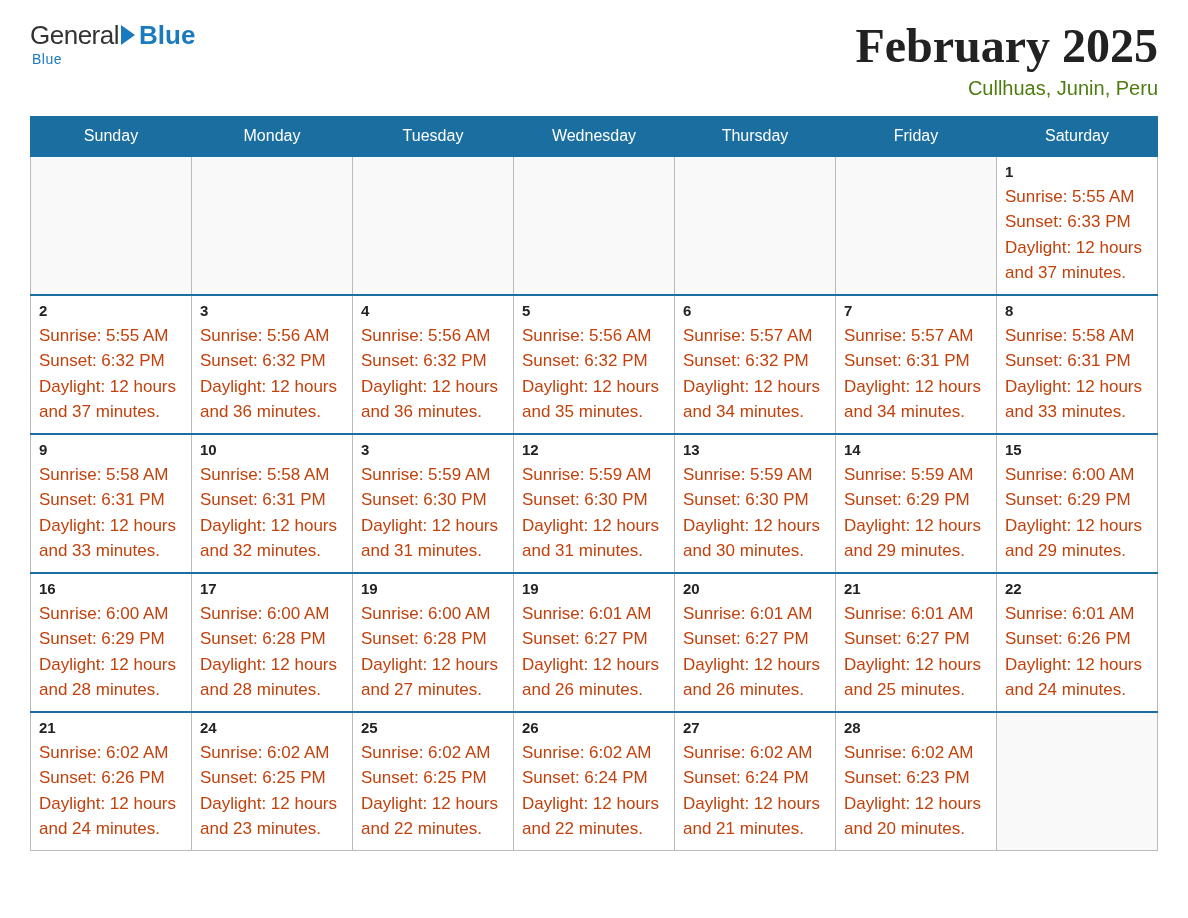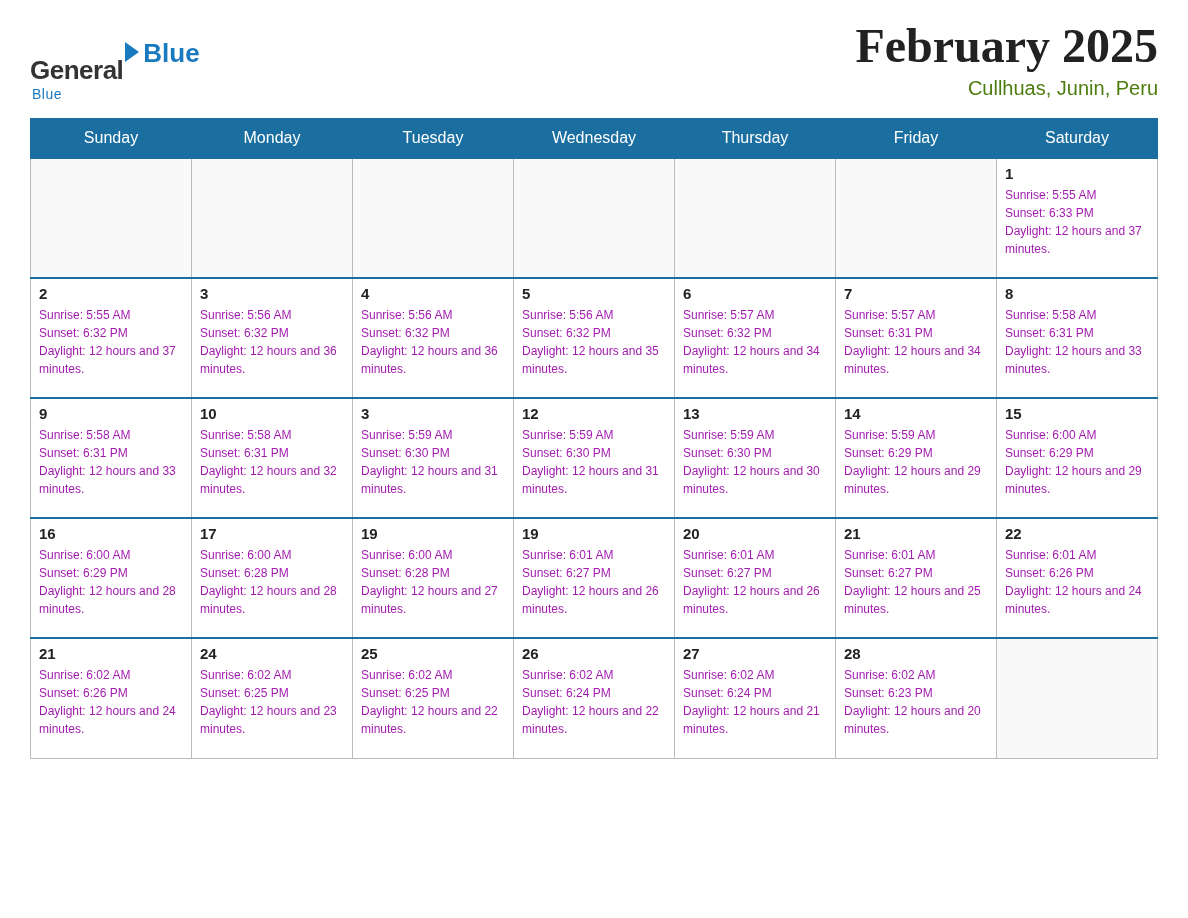--- a/index.html
+++ b/index.html
@@ -21,24 +21,23 @@
       display: flex;
       flex-direction: column;
       align-items: flex-start;
     }
     .logo-top {
       display: flex;
       align-items: center;
     }
     .logo-general {
       font-size: 26px;
-      font-weight: bold;
+      font-weight: normal;
       color: #333;
       letter-spacing: -0.5px;
-      margin-top: 35px;
     }
     .logo-triangle {
       width: 0;
       height: 0;
       border-left: 14px solid #1a7abf;
       border-top: 10px solid transparent;
       border-bottom: 10px solid transparent;
       margin-left: 2px;
       margin-top: -2px;
     }
@@ -93,22 +92,22 @@
       height: 120px;
     }
     .day-number {
       font-size: 15px;
       font-weight: bold;
       color: #222;
       display: block;
       margin-bottom: 4px;
     }
     .day-info {
-      font-size: 12px;
-      color: #a21caf;
+      font-size: 17px;
+      color: #c2410c;
       line-height: 1.5;
     }
     .empty-cell {
       background: #f9f9f9;
     }
     tr.week-row td {
       border-top: 2px solid #1a6fa0;
     }
   </style>
 </head>

